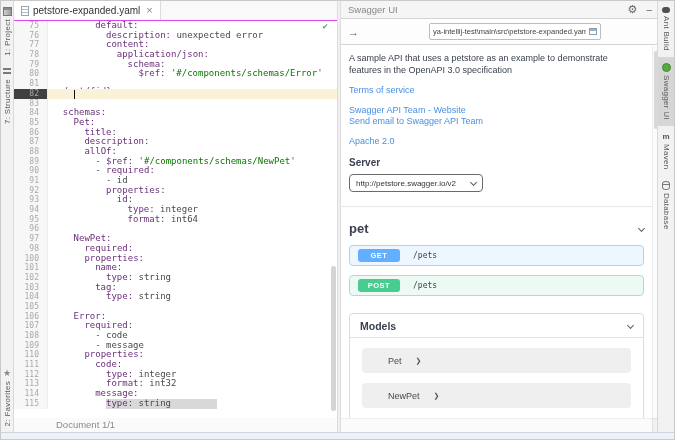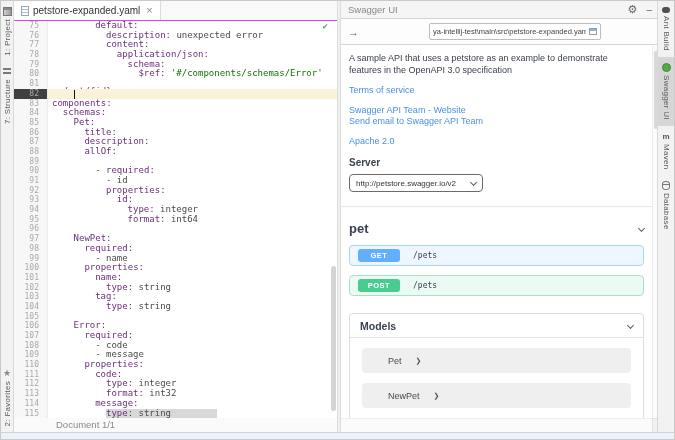--- a/index.html
+++ b/index.html
@@ -156,21 +156,20 @@
           <div class="cl">
             <span class="ln">81</span>
             <span class="code" style="padding-left: 14.8px; margin-top: 8px;"><span class="tk-key">/pet/{id}:</span></span>
           </div>
           <div class="cl caret-row">
             <span class="ln">82</span>
             <span class="code" style="padding-left: 25.6px;"><span class="caret-bar"></span></span>
           </div>
           <div class="cl">
             <span class="ln">83</span>
-            <span class="code" style="padding-left: 4px;"><span class="tk-key">components:</span></span>
           </div>
           <div class="cl">
             <span class="ln">84</span>
             <span class="code" style="padding-left: 14.8px;"><span class="tk-key">schemas:</span></span>
           </div>
           <div class="cl">
             <span class="ln">85</span>
             <span class="code" style="padding-left: 25.6px;"><span class="tk-key">Pet:</span></span>
           </div>
           <div class="cl">
@@ -180,20 +179,21 @@
           <div class="cl">
             <span class="ln">87</span>
             <span class="code" style="padding-left: 36.4px;"><span class="tk-key">description:</span></span>
           </div>
           <div class="cl">
             <span class="ln">88</span>
             <span class="code" style="padding-left: 36.4px;"><span class="tk-key">allOf:</span></span>
           </div>
           <div class="cl">
             <span class="ln">89</span>
+            <span class="code" style="padding-left: 47.2px;"><span class="tk-dash">- </span><span class="tk-key">$ref:</span><span class="tk-str"> '#/components/schemas/NewPet'</span></span>
           </div>
           <div class="cl">
             <span class="ln">90</span>
             <span class="code" style="padding-left: 47.2px;"><span class="tk-dash">- </span><span class="tk-key">required:</span></span>
           </div>
           <div class="cl">
             <span class="ln">91</span>
             <span class="code" style="padding-left: 58px;"><span class="tk-dash">- </span><span class="tk-val">id</span></span>
           </div>
           <div class="cl">
@@ -216,24 +216,20 @@
             <span class="ln">96</span>
             <span class="code" style="padding-left: 4px;"></span>
           </div>
           <div class="cl">
             <span class="ln">97</span>
             <span class="code" style="padding-left: 25.6px;"><span class="tk-key">NewPet:</span></span>
           </div>
           <div class="cl">
             <span class="ln">98</span>
             <span class="code" style="padding-left: 36.4px;"><span class="tk-key">required:</span></span>
-          </div>
-          <div class="cl">
-            <span class="ln">99</span>
-            <span class="code" style="padding-left: 47.2px;"><span class="tk-dash">- </span><span class="tk-val">name</span></span>
           </div>
           <div class="cl">
             <span class="ln">100</span>
             <span class="code" style="padding-left: 36.4px;"><span class="tk-key">properties:</span></span>
           </div>
           <div class="cl">
             <span class="ln">101</span>
             <span class="code" style="padding-left: 47.2px;"><span class="tk-key">name:</span></span>
           </div>
           <div class="cl">

